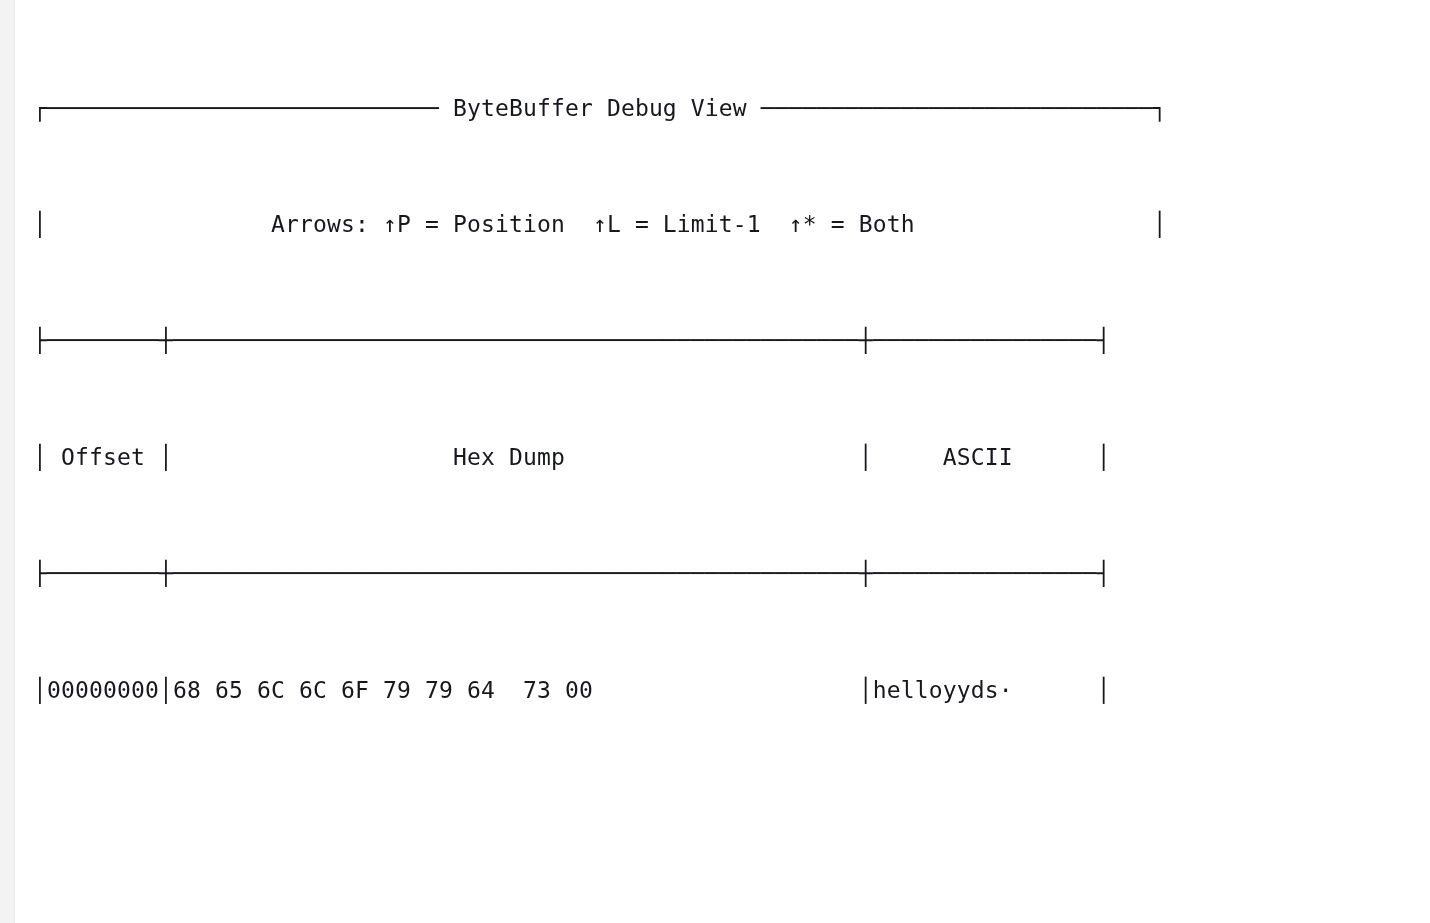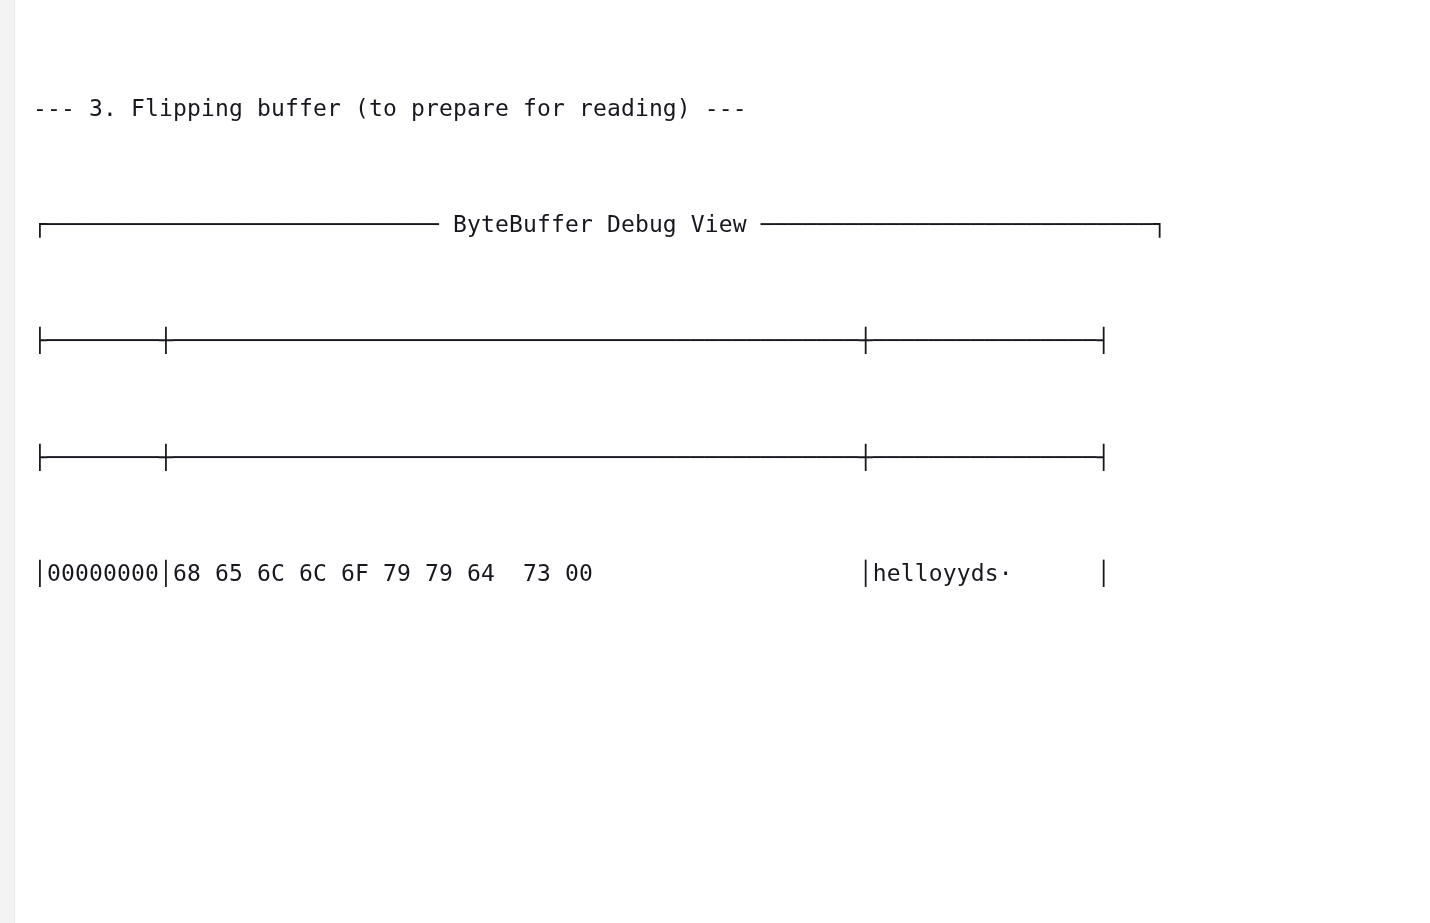--- a/index.html
+++ b/index.html
@@ -34,23 +34,24 @@
     height: 38.8px;
     white-space: pre;
   }
 </style>
 </head>
 <body>
 
 <div class="gutter"></div>
 
 <div class="terminal">
-  <div class="line">--- 3. Flipping buffer (to prepare for reading) ---</div>
   <div class="line">┌──────────────────────────── ByteBuffer Debug View ────────────────────────────┐</div>
+  <div class="line">│                Arrows: ↑P = Position  ↑L = Limit-1  ↑* = Both                 │</div>
   <div class="line">├────────┼─────────────────────────────────────────────────┼────────────────┤</div>
+  <div class="line">│ Offset │                    Hex Dump                     │     ASCII      │</div>
   <div class="line">├────────┼─────────────────────────────────────────────────┼────────────────┤</div>
   <div class="line">│00000000│68 65 6C 6C 6F 79 79 64  73 00                   │helloyyds·      │</div>
   
   
   
   
   
   
   
   

